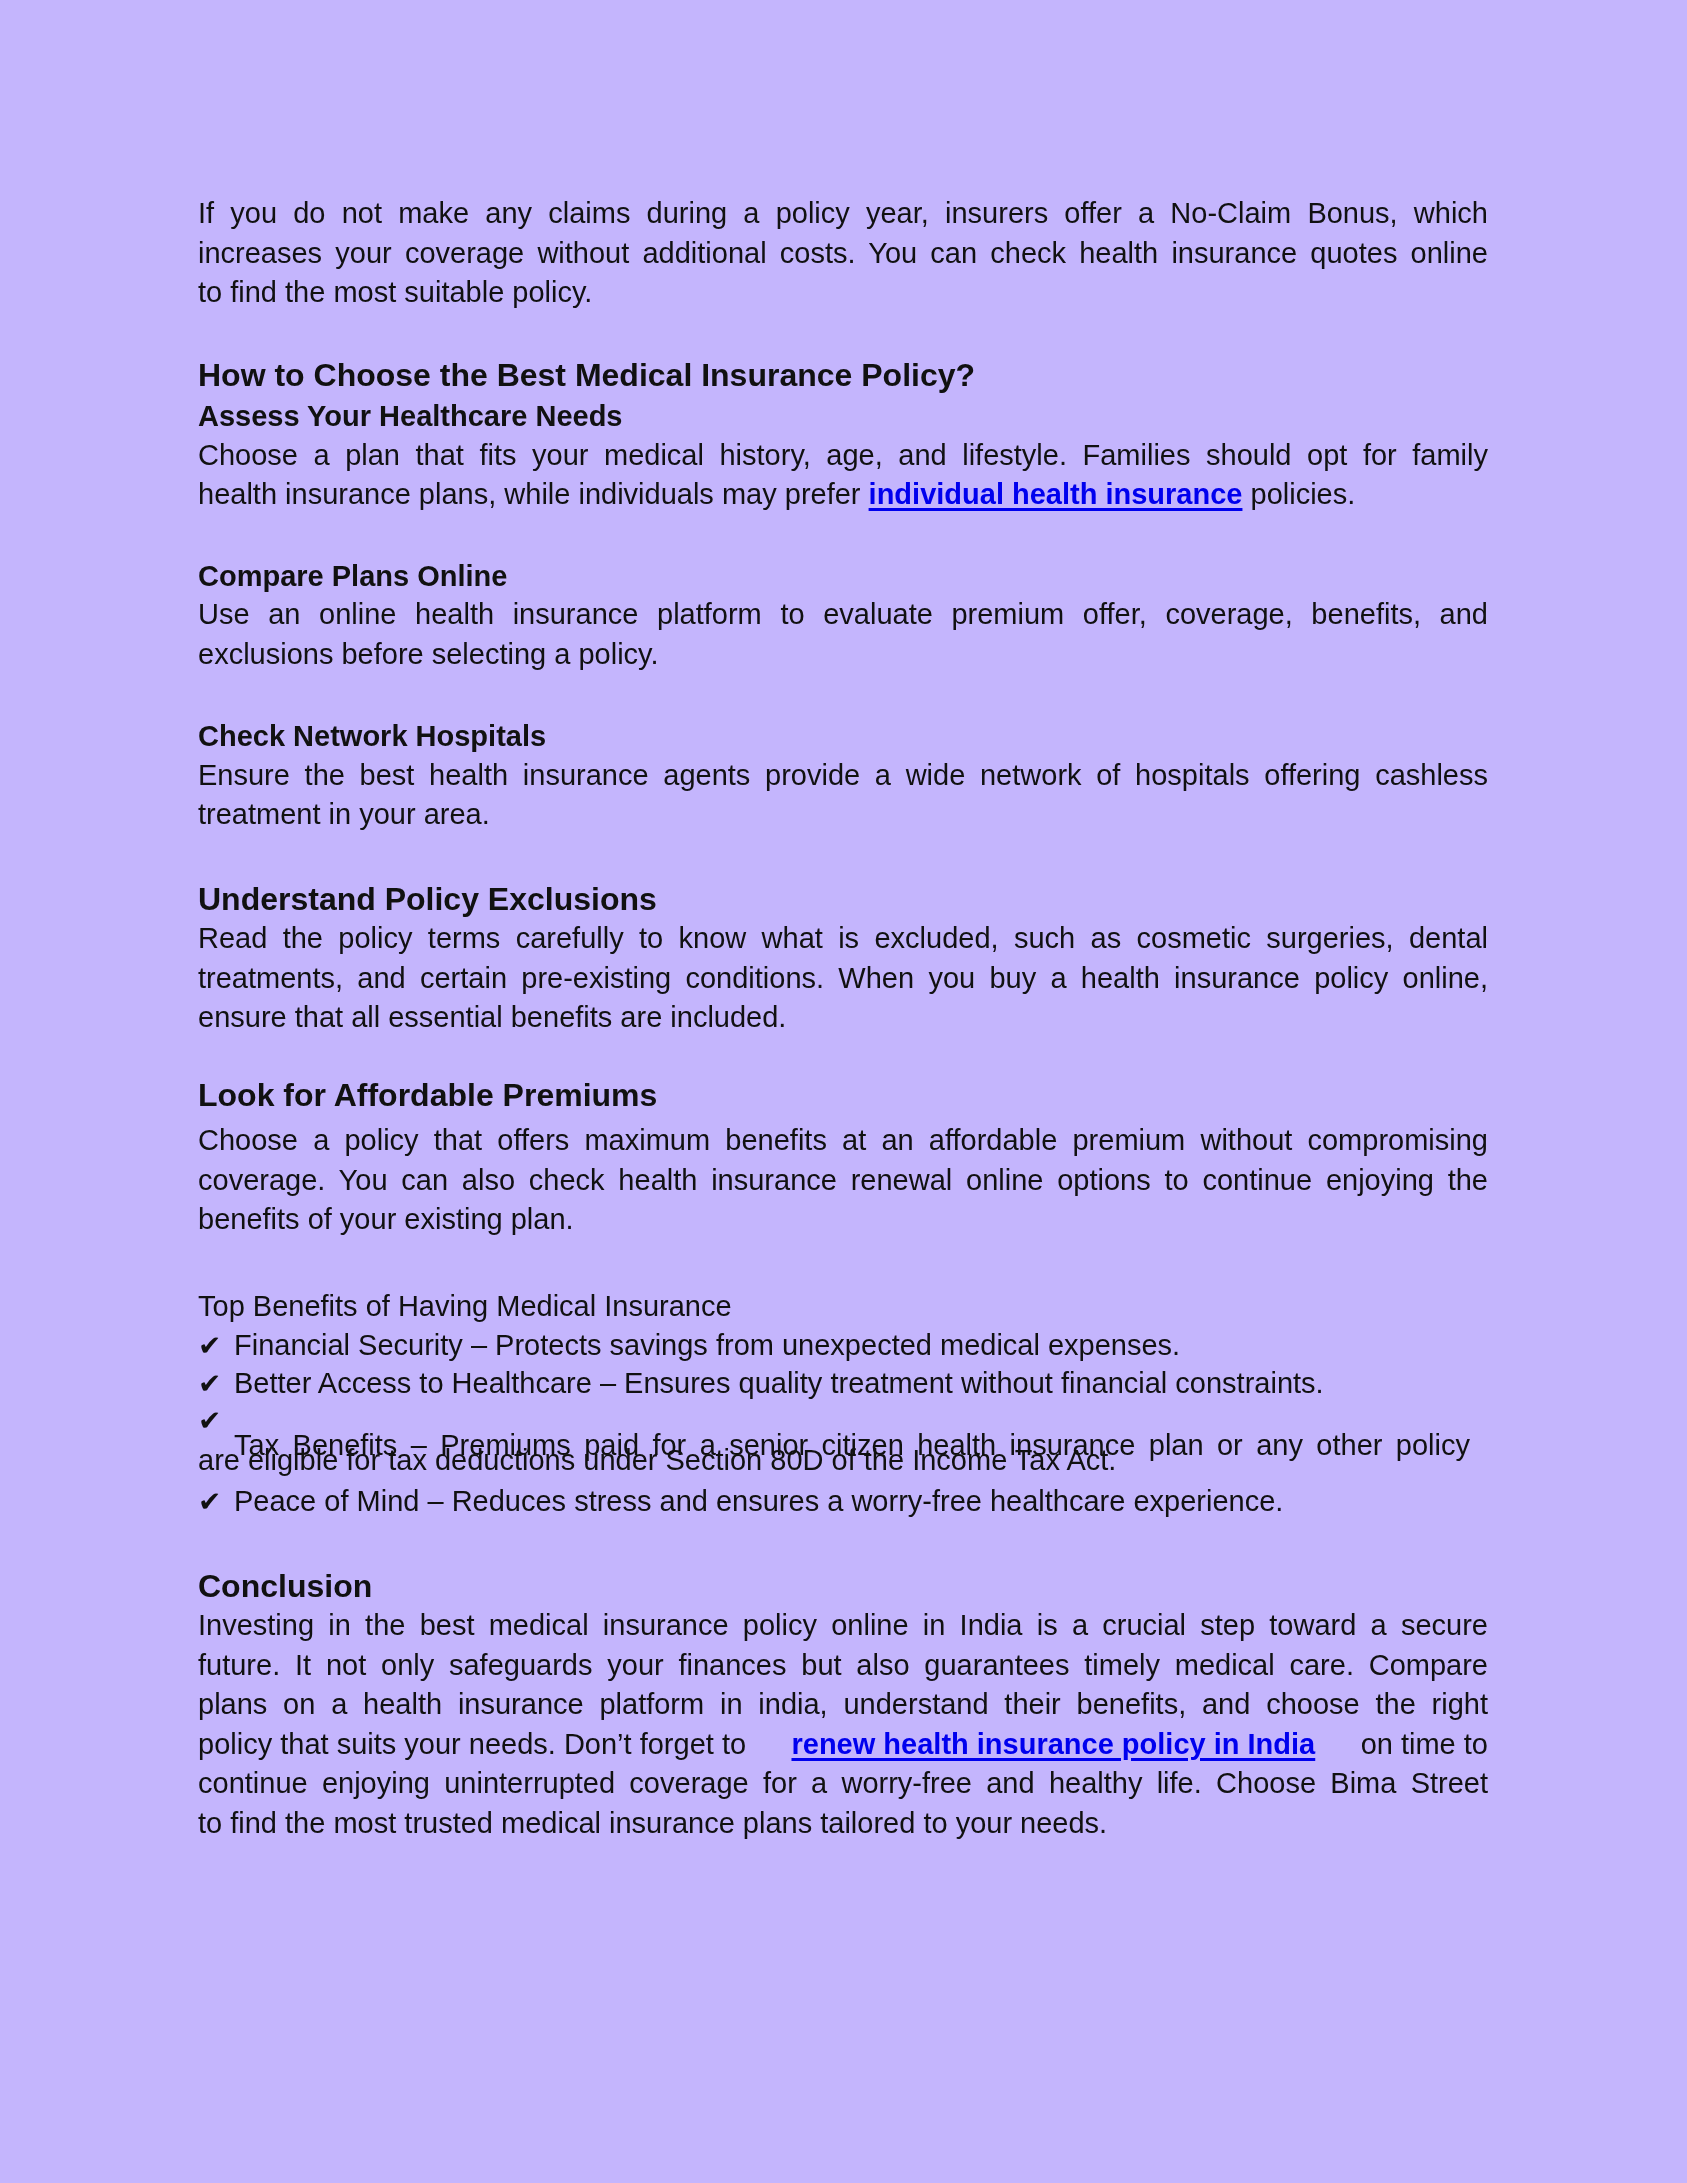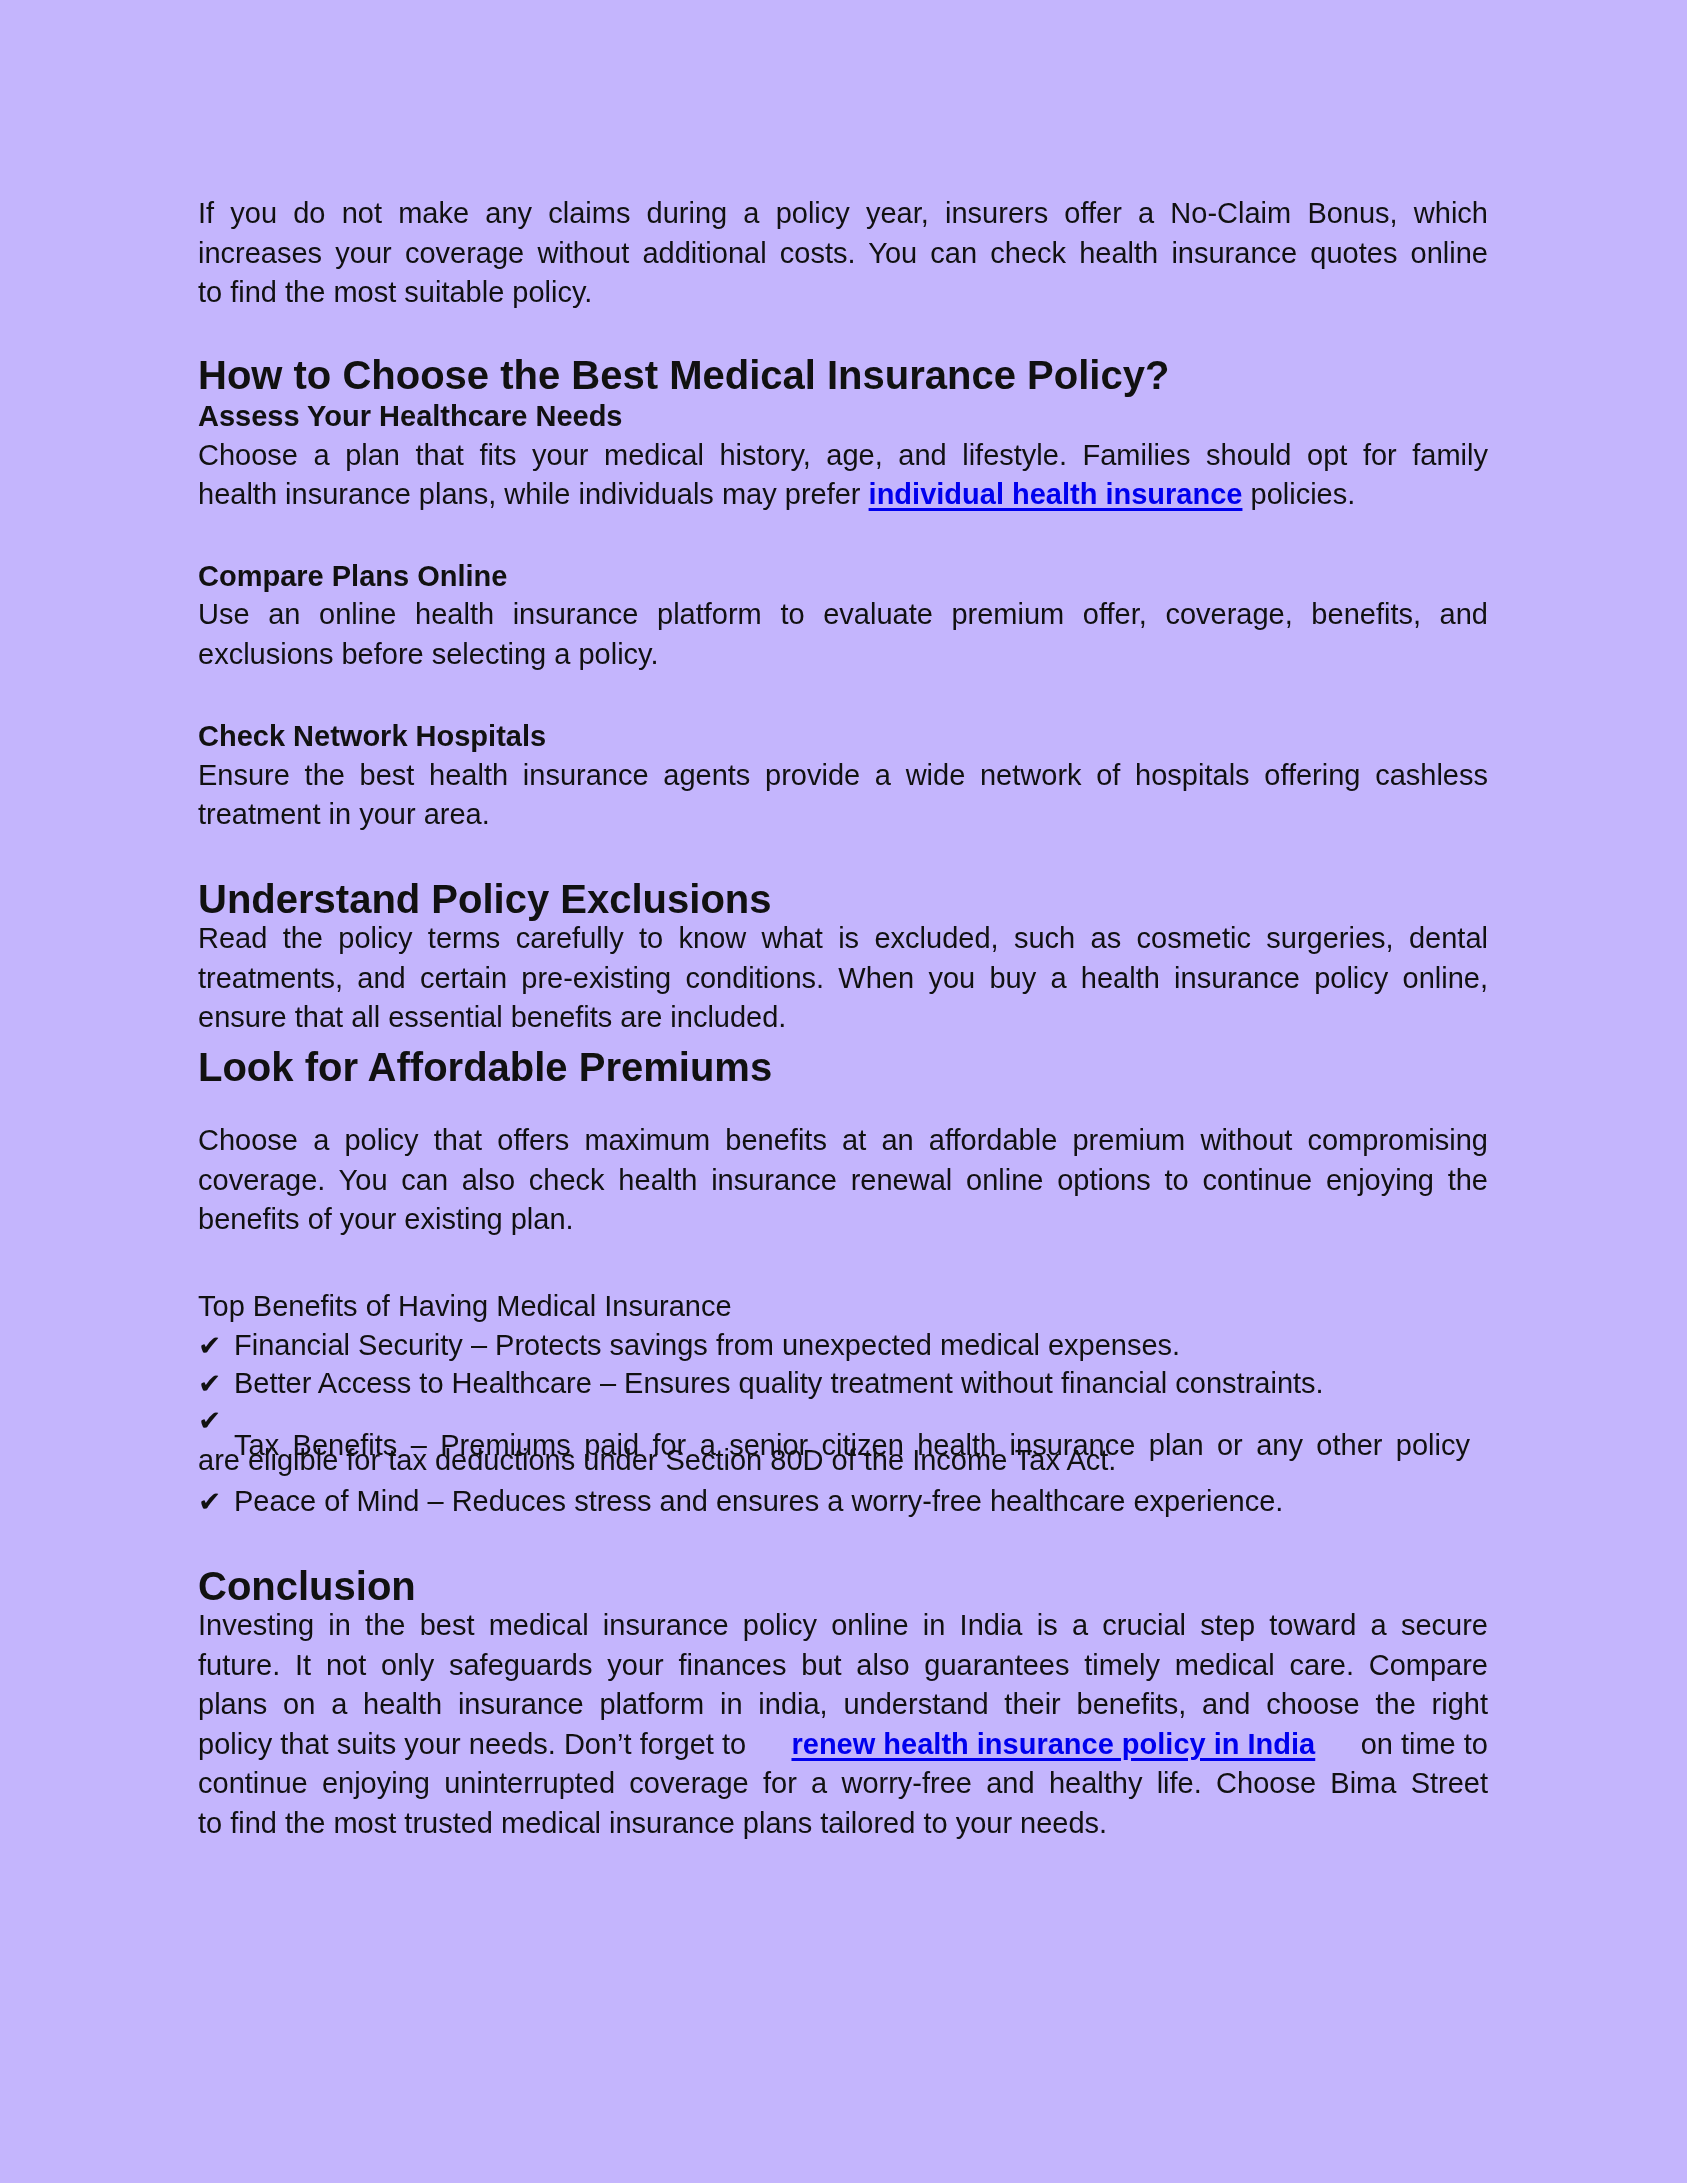--- a/index.html
+++ b/index.html
@@ -2,21 +2,21 @@
 <html style="font-size:10.5px"><head>
 <meta charset="utf-8">
 <style>
   html, body { margin: 0; padding: 0; background: #ffffff; }
   body { width: 1687px; height: 2183px; position: relative; overflow: hidden;
          font-family: "Liberation Sans", sans-serif; color: #111111; }
   .page { position: absolute; left: 0; top: 0; width: 1687px; height: 2183px; background: #c4b5fd; }
   .line { position: absolute; left: 198px; white-space: nowrap; }
   .body { font-size: 29px; line-height: 40px; height: 40px; }
   .j { width: 1290px; text-align: justify; text-align-last: justify; }
-  .h2 { font-size: 40px; font-weight: bold; line-height: 40px; }
+  .h2 { font-size: 32px; font-weight: bold; line-height: 40px; }
   .h3 { font-size: 29px; font-weight: bold; line-height: 37px; }
   a.link { color: #0000ee; font-weight: bold; text-decoration: underline; text-decoration-thickness: 2.6px; text-underline-offset: 4px; }
   .check { display: inline-block; width: 36px; font-family: "DejaVu Sans", sans-serif; font-size: 28px; }
 </style>
 </head>
 <body>
 
 <div class="page">
 
   <div class="line body j" style="top:193px">If you do not make any claims during a policy year, insurers offer a No-Claim Bonus, which</div>
@@ -36,21 +36,21 @@
 
   <div class="line h3" style="top:718px">Check Network Hospitals</div>
   <div class="line body j" style="top:755px">Ensure the best health insurance agents provide a wide network of hospitals offering cashless</div>
   <div class="line body" style="top:794px">treatment in your area.</div>
 
   <div class="line h2" style="top:879px">Understand Policy Exclusions</div>
   <div class="line body j" style="top:958px">treatments, and certain pre-existing conditions. When you buy a health insurance policy online,</div>
   <div class="line body j" style="top:918px">Read the policy terms carefully to know what is excluded, such as cosmetic surgeries, dental</div>
   <div class="line body" style="top:997px">ensure that all essential benefits are included.</div>
 
-  <div class="line h2" style="top:1047px">Look for Affordable Premiums</div>
+  <div class="line h2" style="top:1075px">Look for Affordable Premiums</div>
   <div class="line body j" style="top:1120px">Choose a policy that offers maximum benefits at an affordable premium without compromising</div>
   <div class="line body j" style="top:1160px">coverage. You can also check health insurance renewal online options to continue enjoying the</div>
   <div class="line body" style="top:1199px">benefits of your existing plan.</div>
 
   <div class="line body" style="top:1286px">Top Benefits of Having Medical Insurance</div>
   <div class="line body" style="top:1325px">
     <span class="check">✔</span><span>Financial Security – Protects savings from unexpected medical expenses.</span>
   </div>
   <div class="line body" style="top:1363px">
     <span class="check">✔</span><span>Better Access to Healthcare – Ensures quality treatment without financial constraints.</span>

